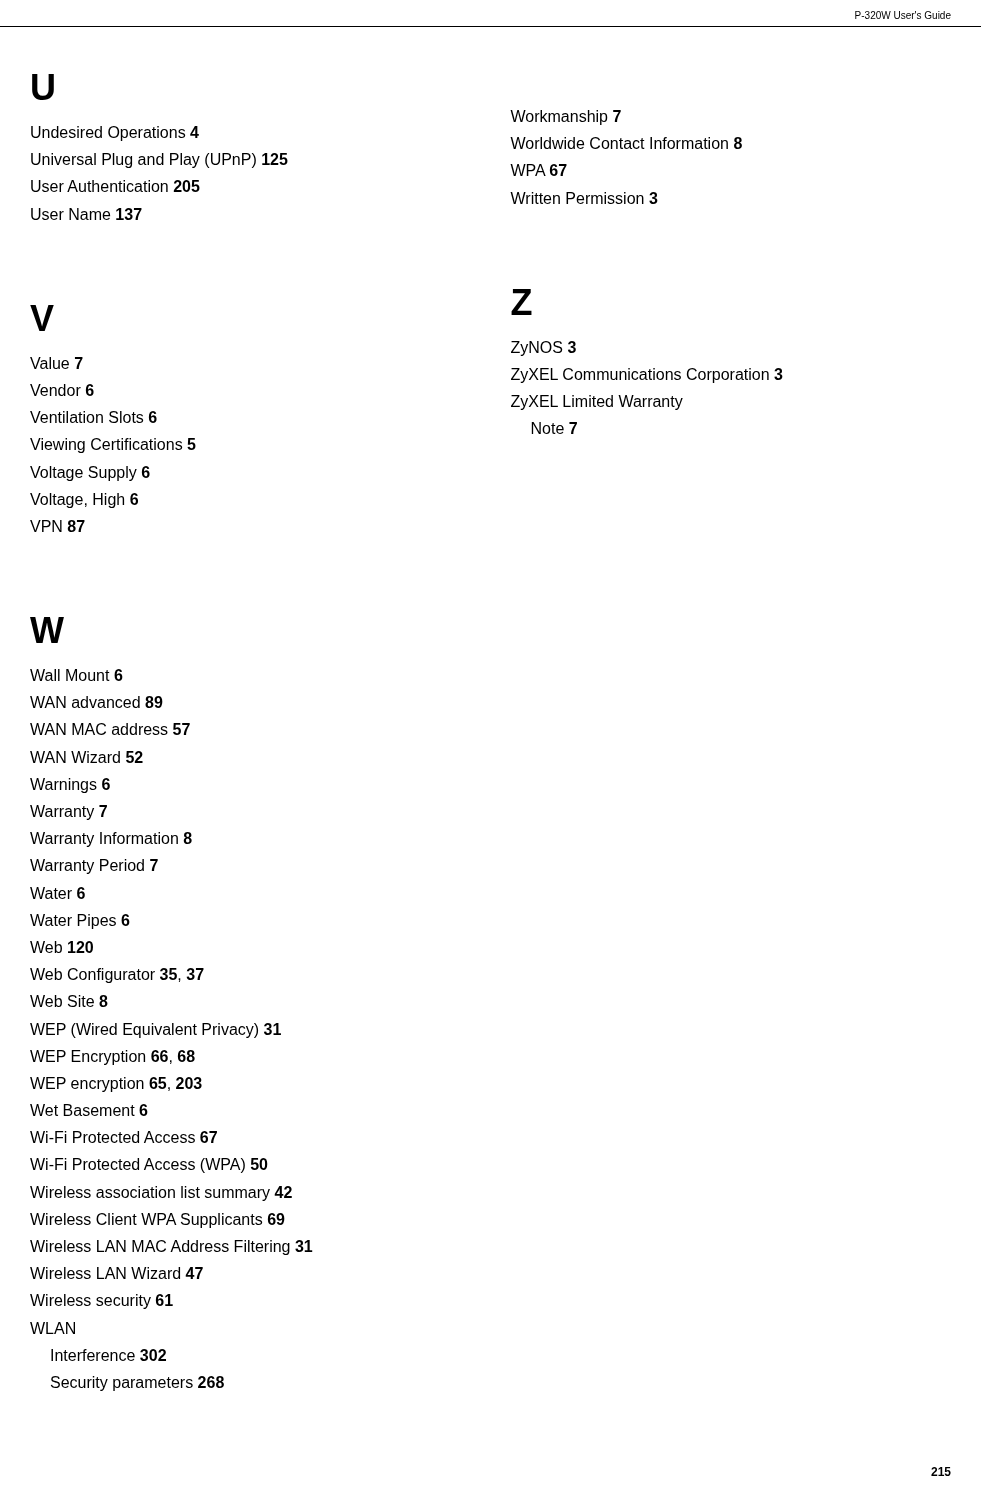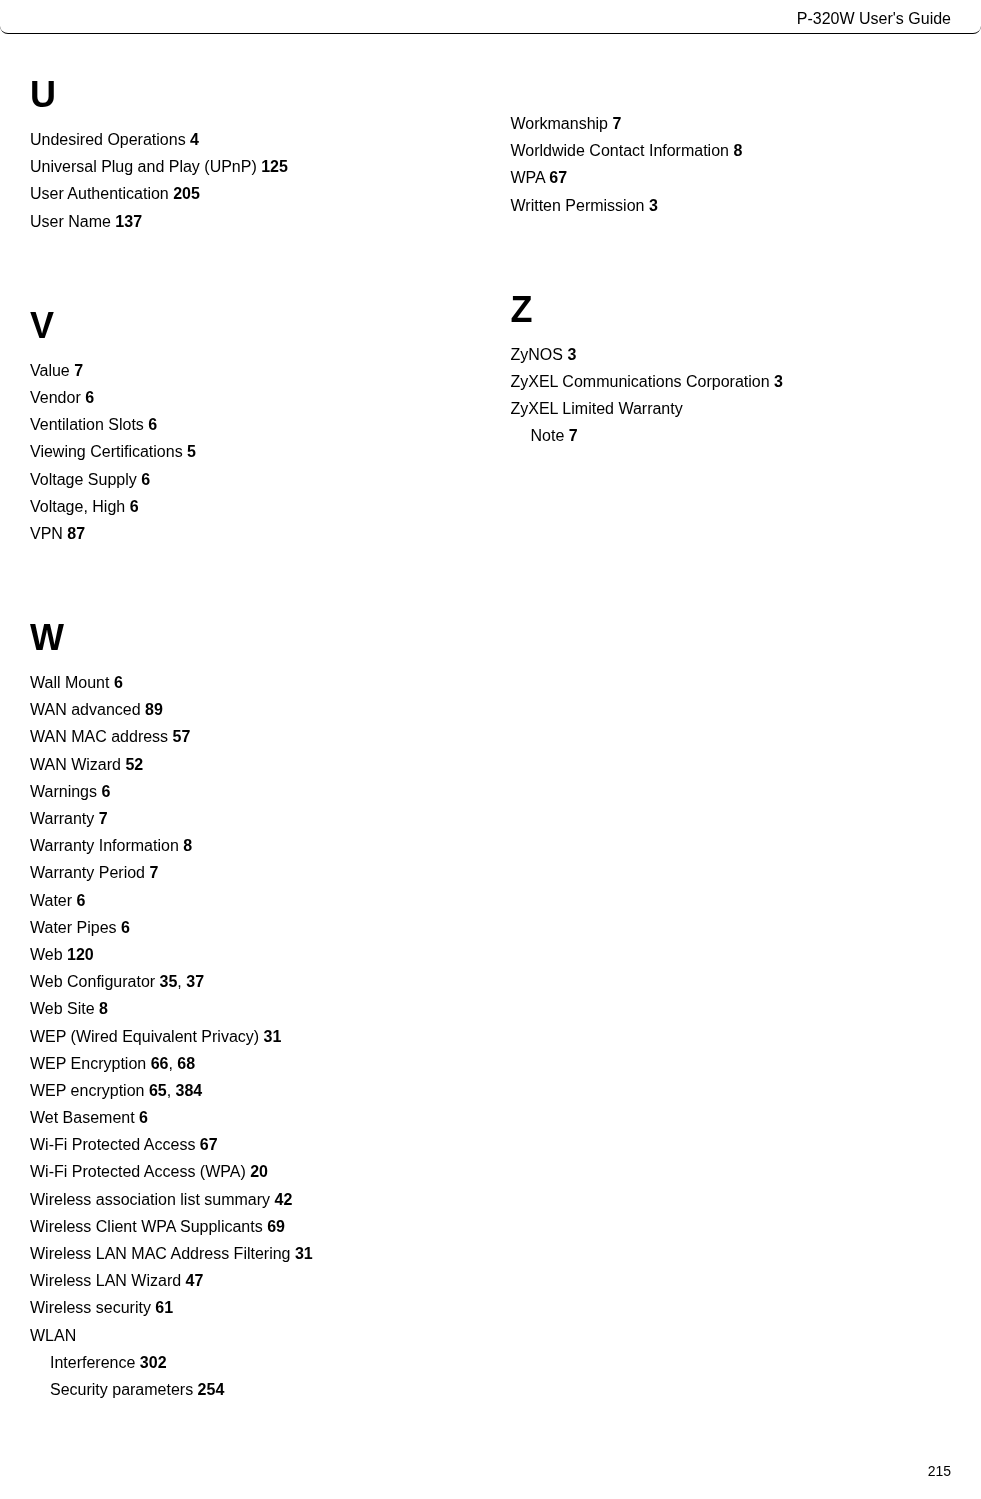--- a/index.html
+++ b/index.html
@@ -12,24 +12,23 @@
       font-size: 13px;
       background: #fff;
       color: #000;
       width: 981px;
       min-height: 1499px;
       position: relative;
     }
     .page-header {
       text-align: right;
       padding: 10px 30px 5px 30px;
-      font-size: 16px;
+      font-size: 10px;
       border-bottom: 1px solid #000;
       margin-bottom: 10px;
-      border-radius: 8px;
     }
     .page-content {
       display: flex;
       padding: 10px 30px 30px 30px;
       gap: 0;
     }
     .left-col {
       width: 50%;
       padding-right: 20px;
     }
@@ -56,21 +55,22 @@
       padding-left: 20px;
     }
     .page-num {
       font-weight: bold;
       color: #000;
     }
     .page-footer {
       position: absolute;
       bottom: 20px;
       right: 30px;
-      font-size: 14px;
+      font-size: 12px;
+      font-weight: bold;
     }
     .spacer {
       height: 30px;
     }
   </style>
 </head>
 <body>
 
 <div class="page-header">
   <span>P-320W User's Guide</span>
@@ -112,32 +112,32 @@
       <li>Warranty <span class="page-num">7</span></li>
       <li>Warranty Information <span class="page-num">8</span></li>
       <li>Warranty Period <span class="page-num">7</span></li>
       <li>Water <span class="page-num">6</span></li>
       <li>Water Pipes <span class="page-num">6</span></li>
       <li>Web <span class="page-num">120</span></li>
       <li>Web Configurator <span class="page-num">35</span>, <span class="page-num">37</span></li>
       <li>Web Site <span class="page-num">8</span></li>
       <li>WEP (Wired Equivalent Privacy) <span class="page-num">31</span></li>
       <li>WEP Encryption <span class="page-num">66</span>, <span class="page-num">68</span></li>
-      <li>WEP encryption <span class="page-num">65</span>, <span class="page-num">384</span></li>
+      <li>WEP encryption <span class="page-num">65</span>, <span class="page-num">203</span></li>
       <li>Wet Basement <span class="page-num">6</span></li>
       <li>Wi-Fi Protected Access <span class="page-num">67</span></li>
-      <li>Wi-Fi Protected Access (WPA) <span class="page-num">20</span></li>
+      <li>Wi-Fi Protected Access (WPA) <span class="page-num">50</span></li>
       <li>Wireless association list summary <span class="page-num">42</span></li>
       <li>Wireless Client WPA Supplicants <span class="page-num">69</span></li>
       <li>Wireless LAN MAC Address Filtering <span class="page-num">31</span></li>
       <li>Wireless LAN Wizard <span class="page-num">47</span></li>
       <li>Wireless security <span class="page-num">61</span></li>
       <li>WLAN</li>
       <li class="indented">Interference <span class="page-num">302</span></li>
-      <li class="indented">Security parameters <span class="page-num">254</span></li>
+      <li class="indented">Security parameters <span class="page-num">268</span></li>
     </ul>
   </div>
 
   <div class="right-col">
 
     <ul class="index-list" style="margin-top: 56px;">
       <li>Workmanship <span class="page-num">7</span></li>
       <li>Worldwide Contact Information <span class="page-num">8</span></li>
       <li>WPA <span class="page-num">67</span></li>
       <li>Written Permission <span class="page-num">3</span></li>

